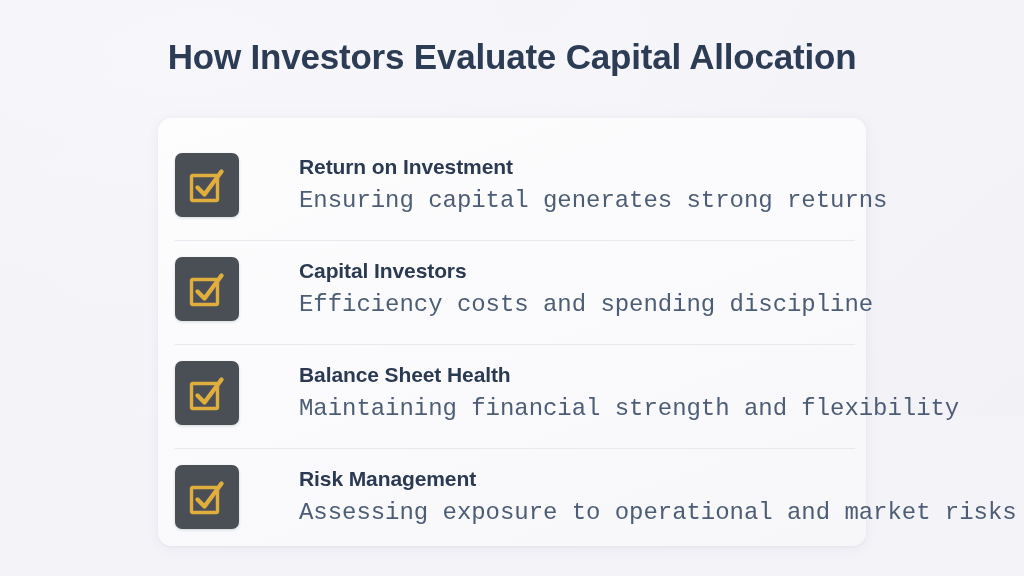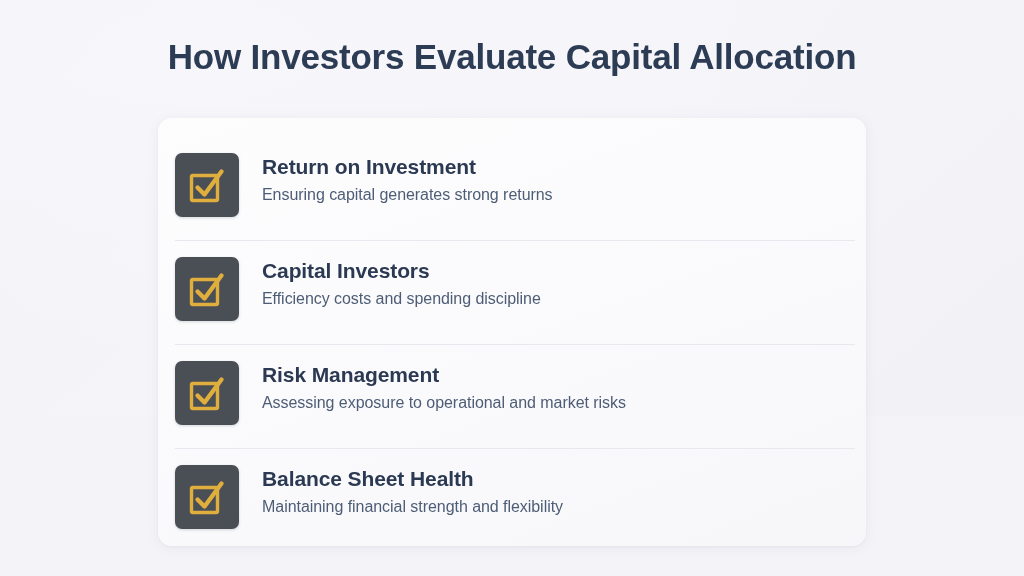--- a/index.html
+++ b/index.html
@@ -92,39 +92,41 @@
   }
 
   .icon-tile svg {
     display: block;
   }
 
   .row-text {
     padding-left: 23px;
     padding-top: 2px;
     min-width: 0;
+    margin-left: 37px;
   }
 
   .row-title {
     font-size: 21px;
     font-weight: 700;
     color: #2b3a52;
     line-height: 1.22;
     letter-spacing: -0.1px;
     white-space: nowrap;
   }
 
   .row-desc {
     margin-top: 5px;
-    font-size: 16px;
+    font-size: 24px;
     font-weight: 400;
     color: #4d5d76;
     line-height: 1.3;
     letter-spacing: -0.05px;
     white-space: nowrap;
+    font-family: Liberation Mono, monospace;
   }
 </style>
 </head>
 <body>
 
 <div class="slide">
 
   <div class="slide-title">How Investors Evaluate Capital Allocation</div>
 
   <div class="card">
@@ -157,34 +159,34 @@
       </li>
 
       <li class="row">
         <span class="icon-tile">
           <svg width="42" height="42" viewBox="0 0 42 42" aria-hidden="true">
             <rect x="5.5" y="11.5" width="26" height="25" rx="1.5" fill="none" stroke="#dfae3d" stroke-width="3.4"></rect>
             <path d="M11.5 23.5 L18.5 30.5 L35.5 7.5" fill="none" stroke="#dfae3d" stroke-width="4.4" stroke-linecap="round" stroke-linejoin="round"></path>
           </svg>
         </span>
         <span class="row-text">
-          <span class="row-title">Risk Management</span>
-          <span class="row-desc" style="display:block;">Assessing exposure to operational and market risks</span>
+          <span class="row-title">Balance Sheet Health</span>
+          <span class="row-desc" style="display:block;">Maintaining financial strength and flexibility</span>
         </span>
       </li>
 
       <li class="row">
         <span class="icon-tile">
           <svg width="42" height="42" viewBox="0 0 42 42" aria-hidden="true">
             <rect x="5.5" y="11.5" width="26" height="25" rx="1.5" fill="none" stroke="#dfae3d" stroke-width="3.4"></rect>
             <path d="M11.5 23.5 L18.5 30.5 L35.5 7.5" fill="none" stroke="#dfae3d" stroke-width="4.4" stroke-linecap="round" stroke-linejoin="round"></path>
           </svg>
         </span>
         <span class="row-text">
-          <span class="row-title">Balance Sheet Health</span>
-          <span class="row-desc" style="display:block;">Maintaining financial strength and flexibility</span>
+          <span class="row-title">Risk Management</span>
+          <span class="row-desc" style="display:block;">Assessing exposure to operational and market risks</span>
         </span>
       </li>
 
     </ul>
   </div>
 
 </div>
 
 </body></html>

